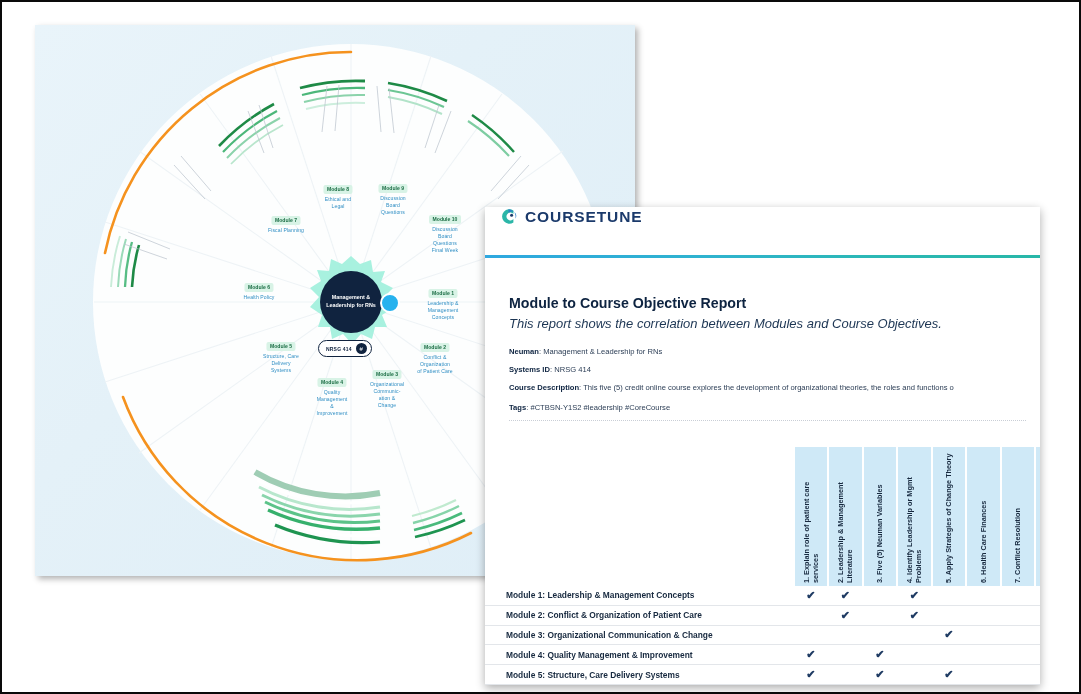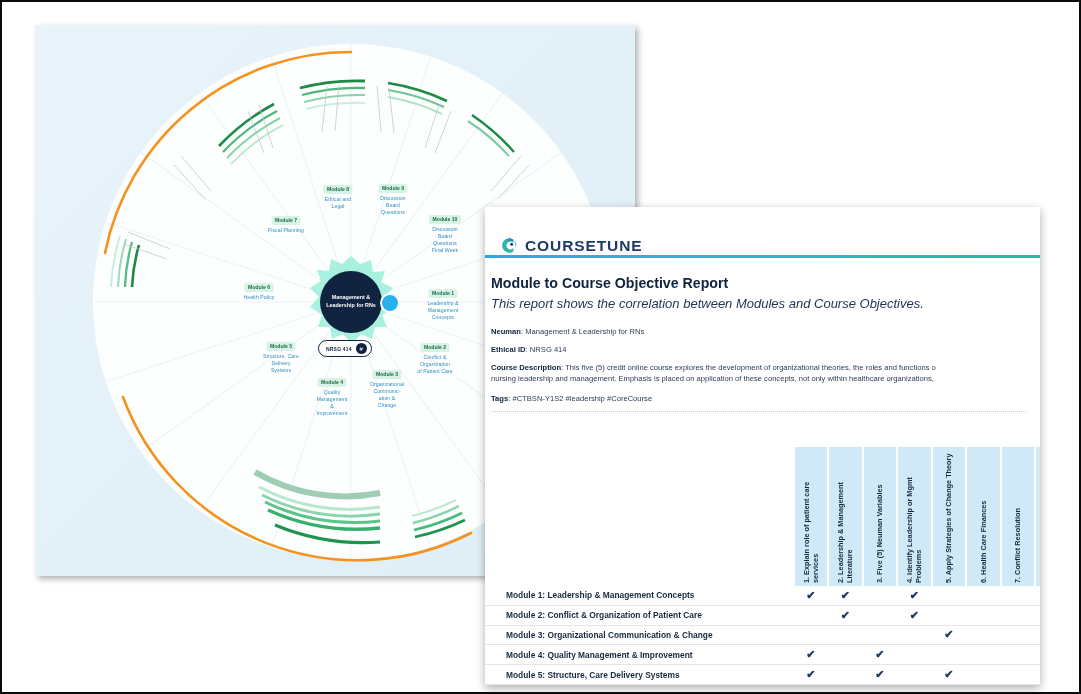--- a/index.html
+++ b/index.html
@@ -57,31 +57,31 @@
     width:11px;height:11px;border-radius:50%;background:#10233f;color:#fff;
     font-size:6px;display:flex;align-items:center;justify-content:center;
   }
 
   
   #report-card{
     position:absolute;left:483px;top:205px;width:555px;height:478px;
     background:#ffffff;box-shadow:0 3px 9px rgba(0,0,0,.33);
     overflow:hidden;
   }
-  #report-header{height:48px;display:flex;align-items:flex-end;padding-left:14px;}
+  #report-header{height:48px;display:flex;align-items:flex-start;padding-left:14px;}
   #logo{display:flex;align-items:center;gap:7px;}
   #logo-mark{width:19px;height:19px;position:relative;}
   #logo-text{
     font-size:15.5px;font-weight:bold;color:#1b3a6b;letter-spacing:.9px;
   }
   #header-rule{
     height:2.6px;width:100%;
     background:linear-gradient(90deg,#2fa8e0 0%,#2fb3cf 40%,#2bb8b5 70%,#28b7a8 100%);
   }
-  #report-body{padding:14px 14px 0 6px;}
+  #report-body{padding:14px 14px 0 24px;margin-top:20px;}
   #report-title{
     font-size:14.2px;font-weight:bold;color:#0d2340;margin:3px 0 5px 0;
   }
   #report-sub{font-size:13px;color:#1c3553;margin-bottom:15px;font-style:italic;}
   .meta-row{font-size:7.6px;color:#2b3d55;line-height:11px;margin-bottom:7px;}
   .meta-row b{color:#0d2340;}
   #desc-row{margin-bottom:9px;}
   #desc-row .desc-text{white-space:nowrap;}
   #desc-row .desc-l2{white-space:nowrap;}
 
@@ -323,28 +323,27 @@
 
     <div id="report-body">
       <div id="report-title">Module to Course Objective Report</div>
       <div id="report-sub">This report shows the correlation between Modules and Course Objectives.</div>
 
       <div class="meta-row">
         <b>Neuman</b><span>: </span><span>Management &amp; Leadership for RNs</span>
       </div>
 
       <div class="meta-row">
-        <b>Ethical ID</b><span>: </span><span>NRSG 414</span>
+        <b>Systems ID</b><span>: </span><span>NRSG 414</span>
       </div>
 
       <div class="meta-row" id="desc-row">
         <div class="desc-text">
           <b>Course Description</b><span>: </span><span>This five (5) credit online course explores the development of organizational theories, the roles and functions o</span>
         </div>
-        <div class="desc-l2">nursing leadership and management. Emphasis is placed on application of these concepts, not only within healthcare organizations,</div>
       </div>
 
       <div class="meta-row">
         <b>Tags</b><span>: </span><span>#CTBSN-Y1S2 #leadership #CoreCourse</span>
       </div>
 
       <div id="divider"></div>
     </div>
 
     <div id="matrix">

